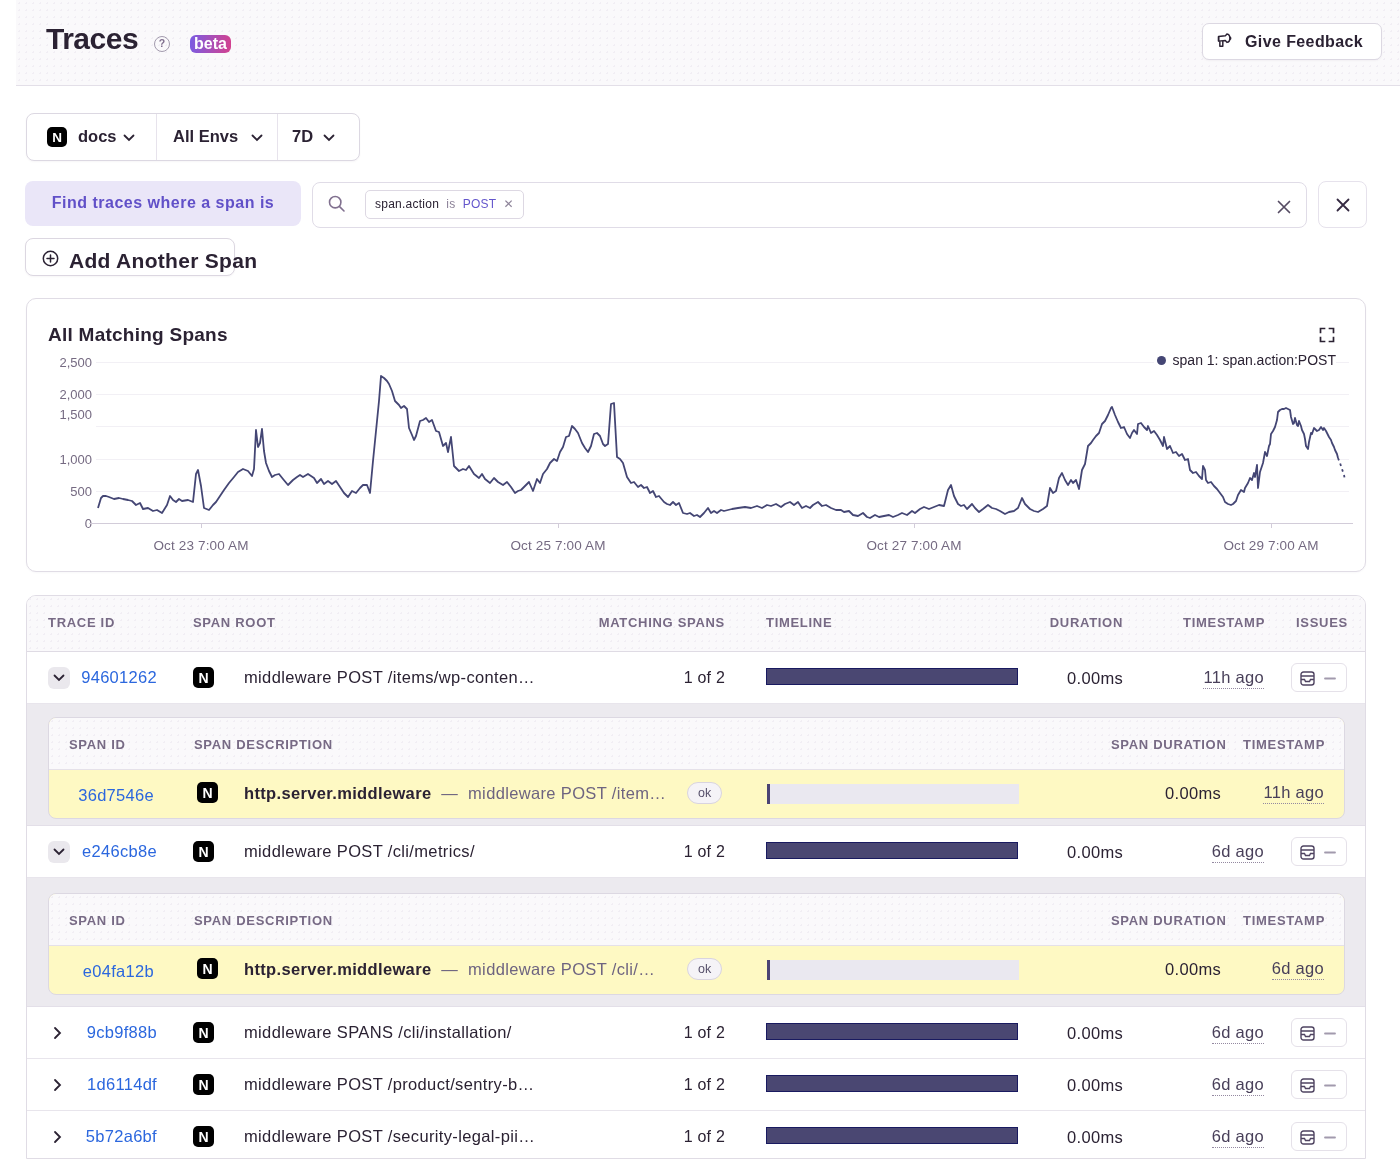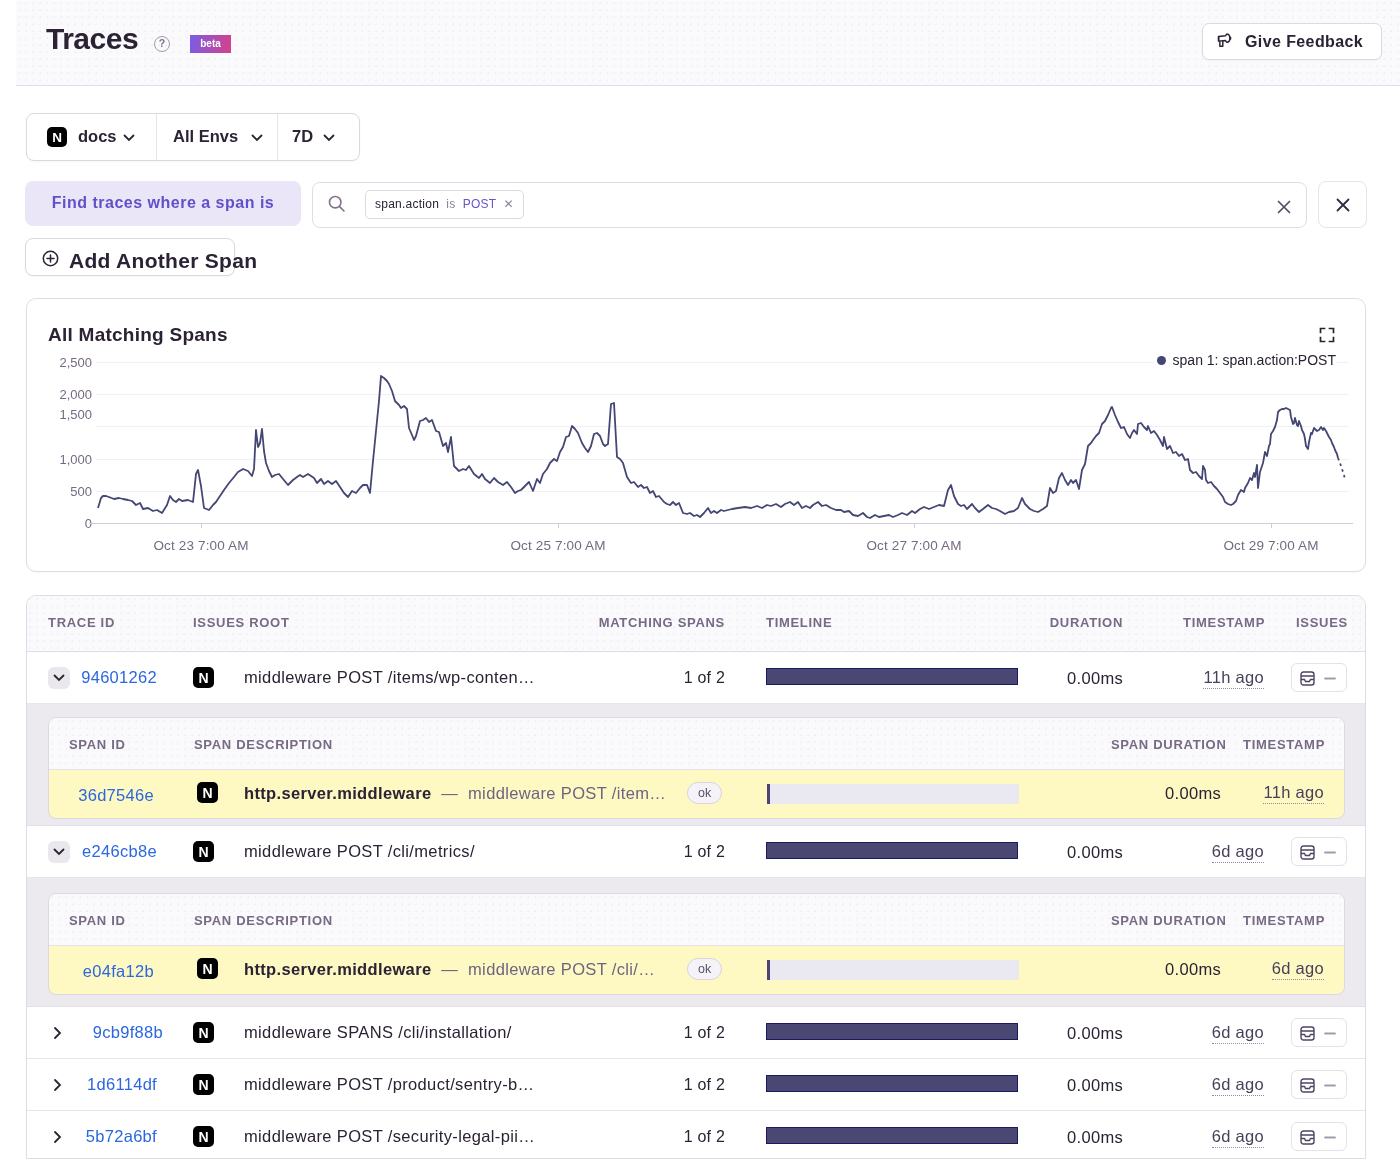--- a/index.html
+++ b/index.html
@@ -5,22 +5,22 @@
 * { margin:0; padding:0; box-sizing:border-box; }
 html,body { width:1400px; height:1159px; background:#fff; font-family:"Liberation Sans", sans-serif; color:#2b2233; overflow:hidden; }
 #page { position:relative; width:1400px; height:1159px; overflow:hidden; }
 
 #hdr { position:absolute; left:0; top:0; width:1400px; height:86px; background:#faf9fb;
   background-image:radial-gradient(circle, #f1eef4 1px, rgba(0,0,0,0) 1px); background-size:7px 7px;
   border-bottom:1px solid #e3dfe8;margin-left:16px; }
 #title { position:absolute; left:30px; top:22px; font-size:30px; font-weight:bold; color:#2b2233; letter-spacing:-0.5px; }
 #qmark { position:absolute; left:138px; top:36px; width:16px; height:16px; border:1.5px solid #a39bae; border-radius:50%;
   color:#80708f; font-size:10.5px; font-weight:bold; text-align:center; line-height:13px; }
-#beta { position:absolute; left:174px; top:35px; width:41px; height:18px; border-radius:0;
-  background:linear-gradient(95deg,#7a5ce3 0%,#d4418e 100%); color:#fff; font-size:10px; font-weight:bold;
+#beta { position:absolute; left:174px; top:35px; width:41px; height:18px; border-radius:6px;
+  background:linear-gradient(95deg,#7a5ce3 0%,#d4418e 100%); color:#fff; font-size:16px; font-weight:bold;
   text-align:center; line-height:18px; }
 #feedback { position:absolute; left:1186px; top:23px; width:180px; height:37px; background:#fff;
   border:1px solid #dcd8e2; border-radius:7px; box-shadow:0 1px 2px rgba(43,34,51,0.04); }
 #feedback span { position:absolute; left:42px; top:9px; font-size:16px; letter-spacing:0.4px; font-weight:bold; color:#2b2233; }
 #feedback svg { position:absolute; left:14px; top:9px; }
 
 #filterbar { position:absolute; left:26px; top:113px; width:334px; height:48px; background:#fff;
   border:1px solid #dcd8e2; border-radius:8px; box-shadow:0 1px 2px rgba(43,34,51,0.04); }
 .fsep { position:absolute; top:0px; width:1px; height:46px; background:#e7e3ec; }
 .flabel { position:absolute; top:13px; font-size:16.5px; font-weight:bold; color:#2b2233; white-space:nowrap; }
@@ -168,21 +168,21 @@
     <div class="xlab" style="left:1184px;">Oct 29 7:00 AM</div>
     <svg style="position:absolute;left:0;top:0;" width="1338" height="272" viewBox="26 298 1338 272" fill="none">
       <polyline points="97,507 100,497 102,495 105,495 108,496 113,498 118,497 122,498 127,499 131,500 135,504 139,502 142,508 147,507 152,510 156,509 161,512 166,504 169,495 172,499 175,501 178,498 181,500 187,499 192,501 195,473 197,469 200,485 203,507 208,509 212,504 215,501 219,495 223,489 228,482 233,476 237,471 242,468 247,470 251,475 253,468 255,429 257,446 259,442 261,428 263,450 265,462 268,470 271,476 274,474 278,473 282,478 287,484 292,479 296,476 299,474 302,476 307,473 310,475 313,477 316,482 320,478 323,483 327,480 331,483 335,480 339,486 343,492 347,496 351,490 355,492 359,487 362,484 366,484 369,492 372,460 375,430 378,400 380,375 383,377 386,380 388,383 391,390 394,400 398,404 400,407 403,405 406,408 408,427 411,434 413,439 415,435 419,420 422,419 425,417 428,421 431,419 435,430 438,431 442,445 445,442 447,451 450,436 453,465 458,470 462,468 465,469 468,465 473,473 478,477 481,473 484,478 489,482 493,477 497,481 502,484 506,481 510,486 514,492 517,490 520,489 524,485 528,481 532,490 536,478 539,482 542,473 546,468 549,462 553,458 556,460 559,451 562,446 565,436 568,435 571,425 574,428 577,432 581,442 584,447 587,451 590,445 593,433 596,432 599,435 602,443 604,445 607,443 610,403 613,402 616,456 619,458 622,462 626,476 630,482 633,481 637,486 640,484 643,487 646,486 649,492 652,490 655,496 658,495 663,501 666,503 669,504 672,501 675,504 678,502 682,512 686,513 689,512 693,515 696,514 699,516 703,512 707,507 710,512 713,510 716,512 720,509 723,510 727,509 731,508 737,507 744,506 750,507 756,505 761,507 766,504 770,505 775,503 780,506 784,503 789,501 793,504 797,501 801,507 805,505 809,507 812,504 817,501 821,505 825,504 830,507 835,509 840,509 843,511 848,510 852,514 857,515 862,512 866,516 869,517 874,514 878,516 883,515 888,514 892,516 897,514 901,512 906,514 911,510 914,512 919,508 923,506 928,508 933,506 938,504 943,505 947,489 950,484 953,495 957,503 960,505 963,504 966,508 971,503 974,507 978,511 982,508 987,504 991,507 995,508 999,510 1004,513 1008,511 1013,510 1017,507 1021,497 1024,503 1029,508 1033,510 1037,511 1042,508 1046,505 1049,487 1052,492 1055,490 1058,477 1061,472 1064,479 1067,484 1070,479 1072,482 1075,479 1078,488 1081,469 1084,463 1087,445 1090,442 1092,439 1095,435 1098,432 1101,423 1104,420 1107,414 1110,407 1111,406 1114,414 1117,421 1120,427 1123,426 1126,433 1129,437 1131,432 1133,429 1136,433 1137,423 1140,422 1143,426 1146,429 1147,425 1150,432 1153,430 1156,434 1159,439 1162,445 1163,436 1166,448 1169,445 1172,452 1175,451 1178,455 1181,453 1184,459 1187,458 1189,469 1192,472 1195,471 1198,475 1201,478 1202,465 1204,469 1205,479 1207,482 1210,481 1213,485 1216,488 1219,492 1222,496 1224,501 1227,503 1230,504 1232,503 1235,500 1237,494 1240,489 1243,491 1244,487 1247,482 1249,477 1251,479 1253,472 1254,476 1256,464 1257,487 1259,471 1261,465 1262,462 1264,451 1266,455 1268,445 1269,443 1270,433 1272,430 1274,426 1276,419 1277,411 1279,409 1281,408 1283,408 1285,407 1287,408 1289,409 1290,416 1292,423 1293,422 1294,417 1296,424 1297,425 1298,420 1300,425 1301,429 1303,433 1304,438 1305,445 1307,448 1308,441 1310,432 1311,433 1313,427 1314,428 1316,430 1318,429 1320,426 1322,429 1323,427 1325,430 1326,432 1328,436 1330,439 1331,442 1333,446 1334,449 1336,453 1337,457" stroke="#444674" stroke-width="1.8" stroke-linejoin="round"></polyline>
       <polyline points="1337,457 1339,462 1341,468 1343,474 1344,479" stroke="#444674" stroke-width="1.8" stroke-dasharray="2.5,3.5"></polyline>
     </svg>
   </div>
 
   <div id="table">
     <div class="thead" style="top:0;">
       <div class="hcell" style="left:21px;">TRACE ID</div>
-      <div class="hcell" style="left:166px;">ISSUES ROOT</div>
+      <div class="hcell" style="left:166px;">SPAN ROOT</div>
       <div class="hcell rgt" style="left:568px;width:130px;">MATCHING SPANS</div>
       <div class="hcell" style="left:739px;">TIMELINE</div>
       <div class="hcell rgt" style="left:1016px;width:80px;">DURATION</div>
       <div class="hcell rgt" style="left:1148px;width:90px;">TIMESTAMP</div>
       <div class="hcell rgt" style="left:1269px;width:50px;">ISSUES</div>
     </div>
 
     <div class="trow" style="top:56px;">
       <div class="chevbtn" style="top:15px;">
           <svg width="12" height="8" viewBox="0 0 12 8" fill="none" stroke="#2b2233" stroke-width="1.8" stroke-linecap="round">
@@ -280,21 +280,21 @@
           </div>
         <div class="dur" style="left:1082px;top:66px;">0.00ms</div>
         <div class="tstamp" style="right:20px;top:65px;">6d ago</div>
       </div>
     </div>
 
     <div class="trow" style="top:411px;">
       <svg class="chevplain" style="top:19px;" width="9" height="14" viewBox="0 0 9 14" fill="none" stroke="#2b2233" stroke-width="1.8" stroke-linecap="round">
           <path d="M2 2 L7 7 L2 12"></path>
         </svg>
-      <div class="link rgt" style="left:56px;top:16px;width:80px;">9cb9f88b</div>
+      <div class="link rgt" style="left:50px;top:16px;width:80px;">9cb9f88b</div>
       <svg class="nlogo" style="left:166px;top:15px;" width="21" height="21" viewBox="0 0 21 21">
           <rect width="21" height="21" rx="5" fill="#000"></rect>
           <text x="10.5" y="15.5" font-size="14" font-weight="bold" fill="#fff" text-anchor="middle" font-family="Liberation Sans">N</text>
         </svg>
       <div class="rootxt" style="left:217px;top:16px;">middleware SPANS /cli/installation/</div>
       <div class="cnt" style="left:618px;top:17px;">1 of 2</div>
       <div class="bar" style="top:16px;"></div>
       <div class="dur" style="left:1006px;top:17px;">0.00ms</div>
       <div class="tstamp" style="right:101px;top:16px;">6d ago</div>
       <div class="issuebtn" style="top:11px;">

